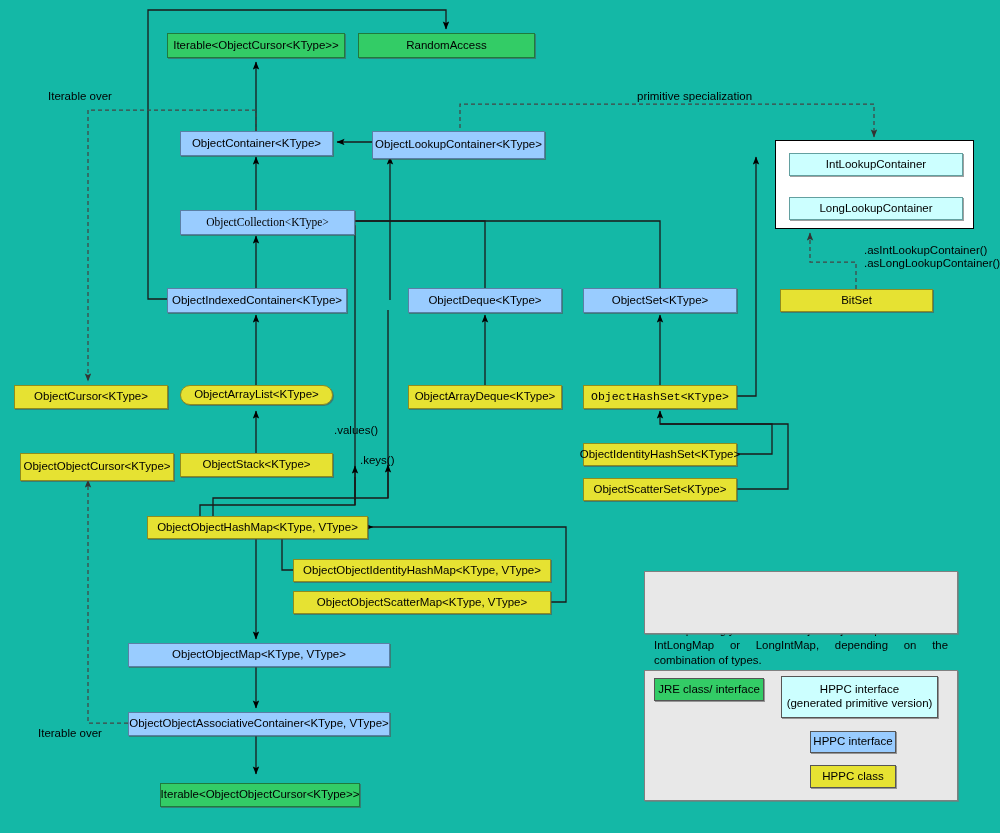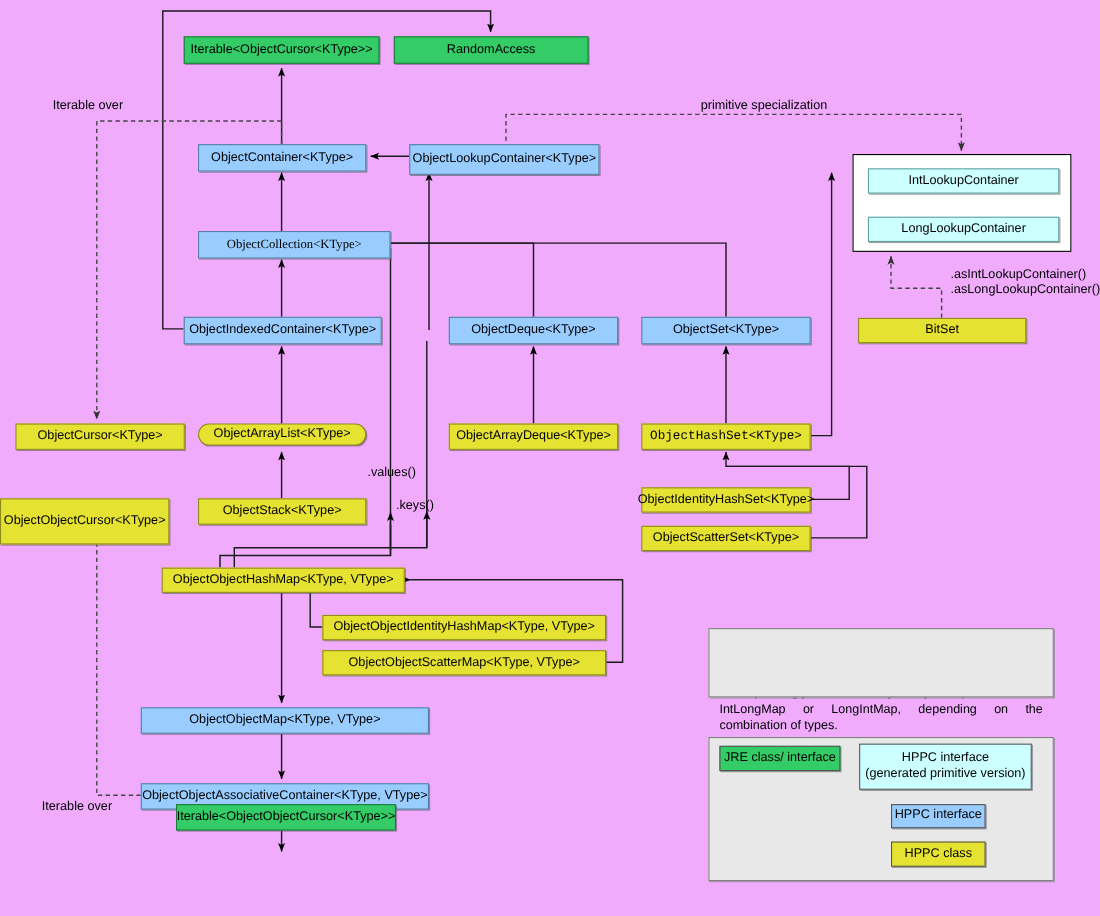--- a/index.html
+++ b/index.html
@@ -11,21 +11,21 @@
   body {
     font-family: "Liberation Sans", sans-serif;
     width: 1000px;
     height: 833px;
     overflow: hidden;
   }
   #diagram {
     position: relative;
     width: 1000px;
     height: 833px;
-    background: #f0abfc;
+    background: #14b8a6;
   }
   #wires {
     position: absolute;
     left: 0;
     top: 0;
     width: 1000px;
     height: 833px;
     pointer-events: none;
   }
   .node {
@@ -227,21 +227,21 @@
   </div>
 
   <div class="node n-class" style="left:408px; top:385px; width:154px; height:24px;">
     <span>ObjectArrayDeque&lt;KType&gt;</span>
   </div>
 
   <div class="node n-class" style="left:583px; top:385px; width:154px; height:24px;font-family:Liberation Mono, monospace;">
     <span>ObjectHashSet&lt;KType&gt;</span>
   </div>
 
-  <div class="node n-class" style="left:0; top:453px; width:154px; height:42px;">
+  <div class="node n-class" style="left:20px; top:453px; width:154px; height:28px;">
     <span>ObjectObjectCursor&lt;KType&gt;</span>
   </div>
 
   <div class="node n-class" style="left:180px; top:453px; width:153px; height:24px;">
     <span>ObjectStack&lt;KType&gt;</span>
   </div>
 
   <div class="node n-class" style="left:583px; top:443px; width:154px; height:23px;">
     <span>ObjectIdentityHashSet&lt;KType&gt;</span>
   </div>
@@ -263,21 +263,21 @@
   </div>
 
   <div class="node n-iface" style="left:128px; top:643px; width:262px; height:24px;">
     <span>ObjectObjectMap&lt;KType, VType&gt;</span>
   </div>
 
   <div class="node n-iface" style="left:128px; top:712px; width:262px; height:24px;">
     <span>ObjectObjectAssociativeContainer&lt;KType, VType&gt;</span>
   </div>
 
-  <div class="node n-jre" style="left:160px; top:731px; width:200px; height:24px;">
+  <div class="node n-jre" style="left:160px; top:783px; width:200px; height:24px;">
     <span>Iterable&lt;ObjectObjectCursor&lt;KType&gt;&gt;</span>
   </div>
 
   <div class="edge-label" style="left:48px; top:90px;">Iterable over</div>
 
   <div class="edge-label" style="left:38px; top:727px;">Iterable over</div>
 
   <div class="edge-label" style="left:637px; top:90px;">primitive specialization</div>
 
   <div class="edge-label" style="left:864px; top:244px;">.asIntLookupContainer()</div>

